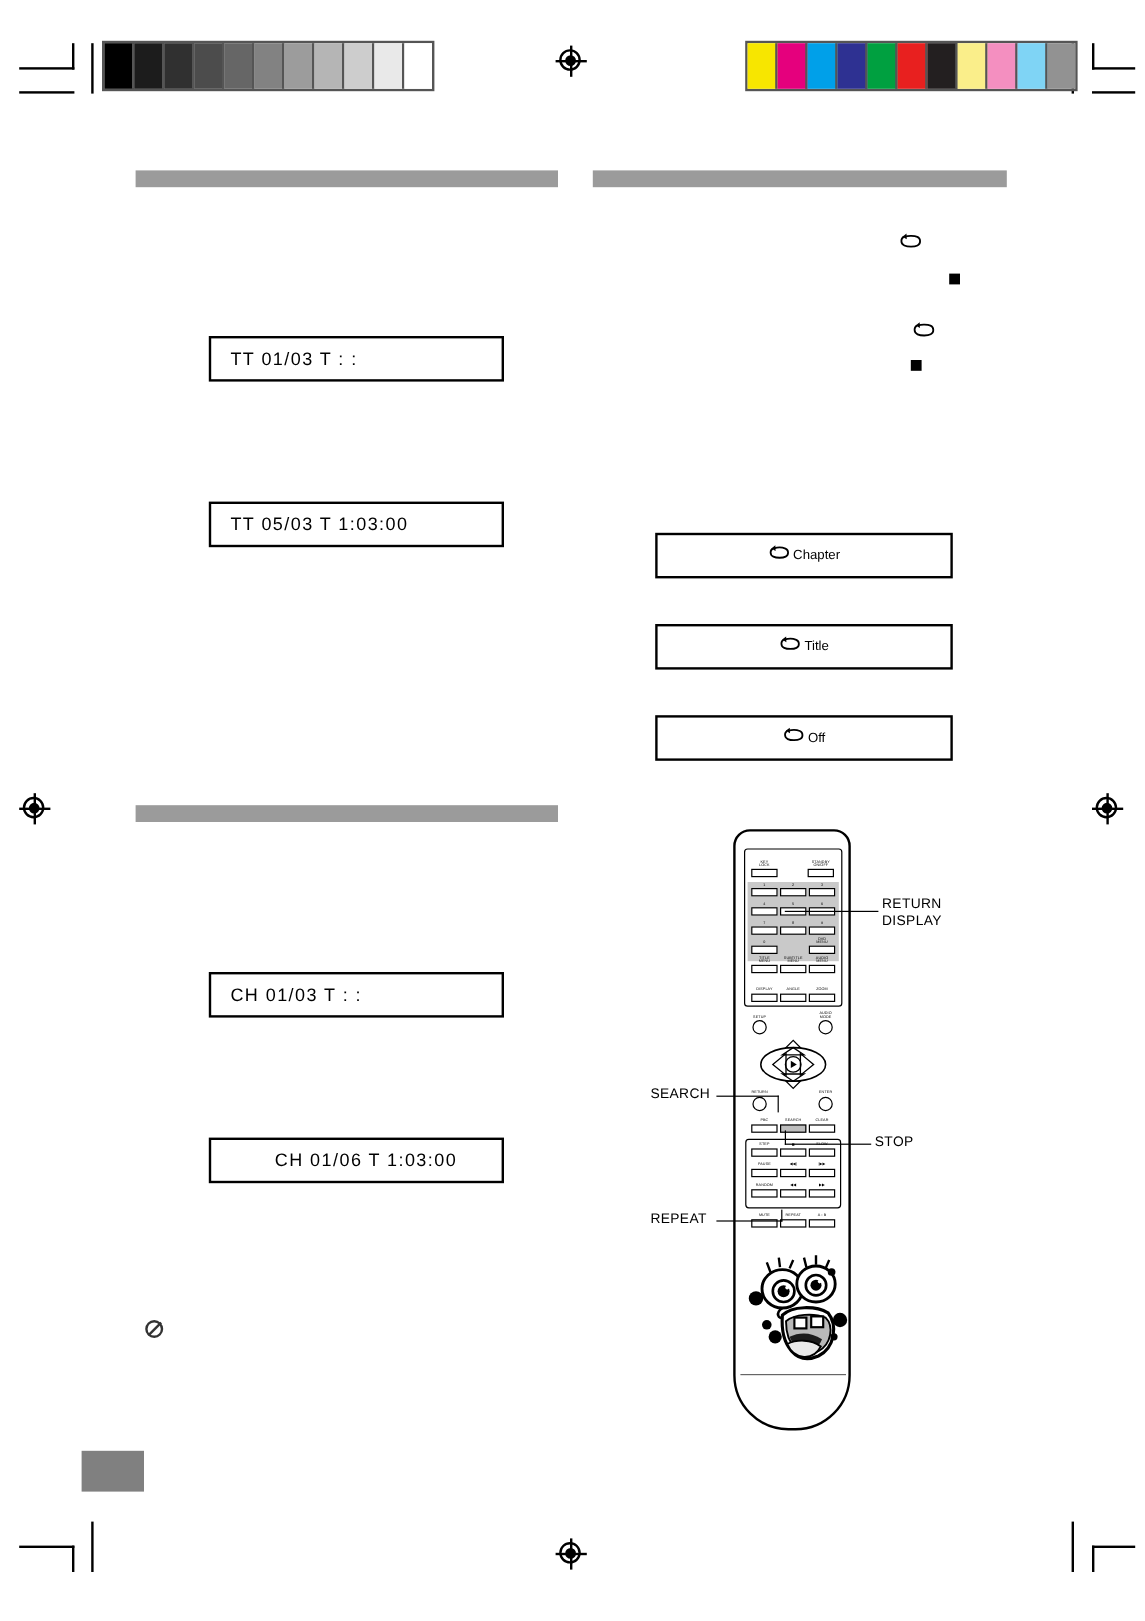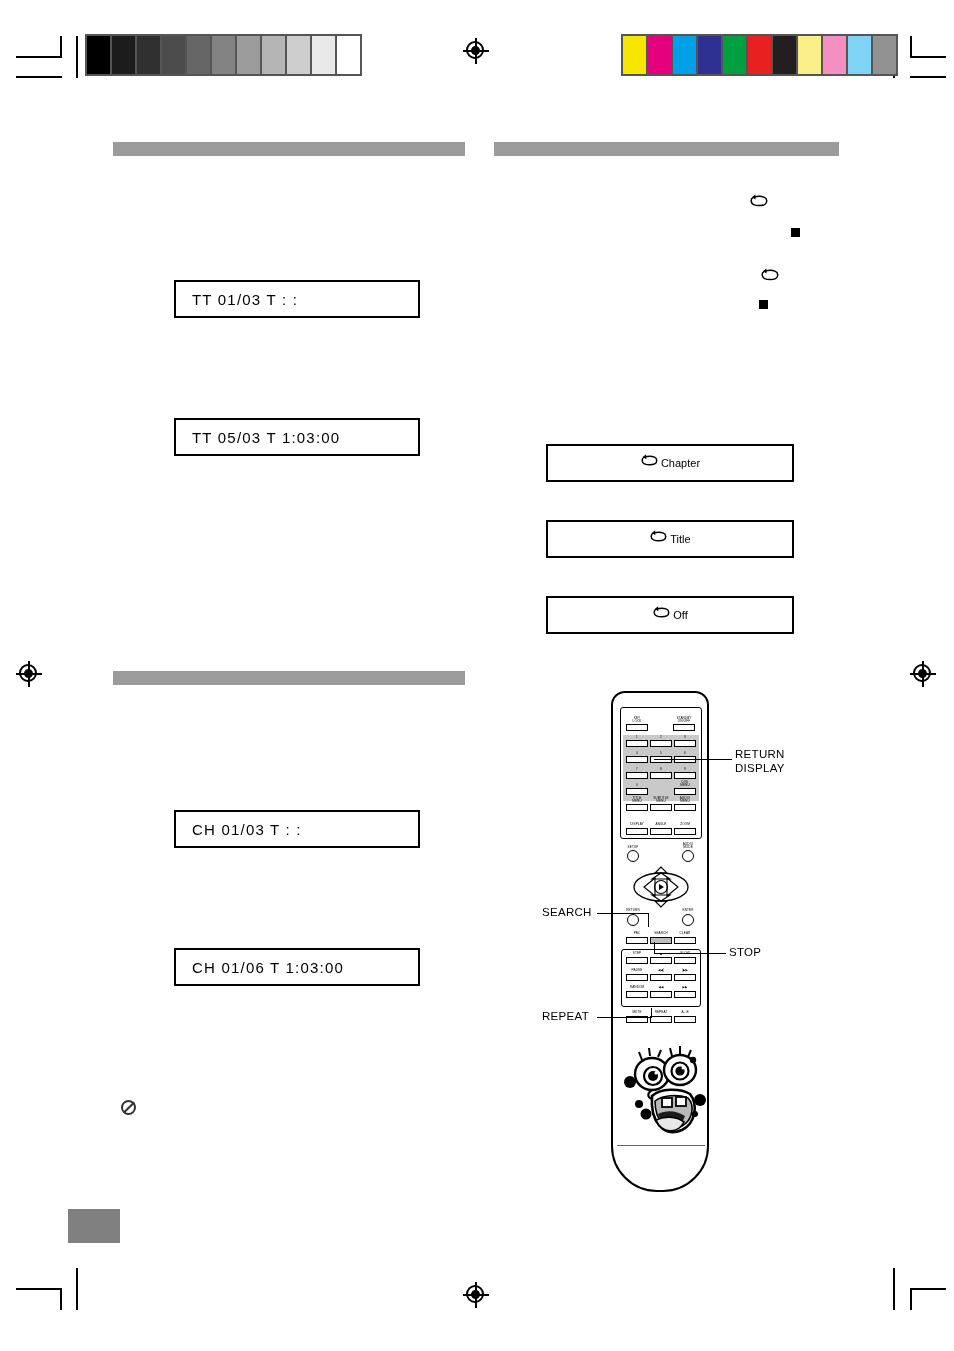--- a/index.html
+++ b/index.html
@@ -146,21 +146,21 @@
 </div>
 
 <div class="dispbox" style="left:174px;top:418px;width:246px;height:38px;">
   <span class="txt">TT   05/03   T  1:03:00</span>
 </div>
 
 <div class="dispbox" style="left:174px;top:810px;width:246px;height:38px;">
   <span class="txt">CH   01/03   T    :   :</span>
 </div>
 
-<div class="dispbox" style="left:174px;top:948px;width:246px;height:38px;">
+<div class="dispbox" style="left:174px;top:948px;width:246px;height:38px;justify-content:center;">
   <span class="txt">CH   01/06   T  1:03:00</span>
 </div>
 
 <div class="nosign" style="left:121px;top:1100px;"></div>
 
 <div class="pagenum" style="left:68px;top:1209px;width:52px;height:34px;"></div>
 
 <div class="abs" style="left:749px;top:194px;">
   <svg width="20" height="15" viewBox="0 0 20 15">
     <path d="M4.2,3.4 C1.6,4.6 1.2,9.0 4.6,10.6 C7.4,11.9 13.0,11.9 15.6,10.6 C18.6,9.1 18.4,4.6 15.4,3.4 C13.0,2.4 8.0,2.3 5.3,3.1" fill="none" stroke="#000" stroke-width="1.5"></path>

